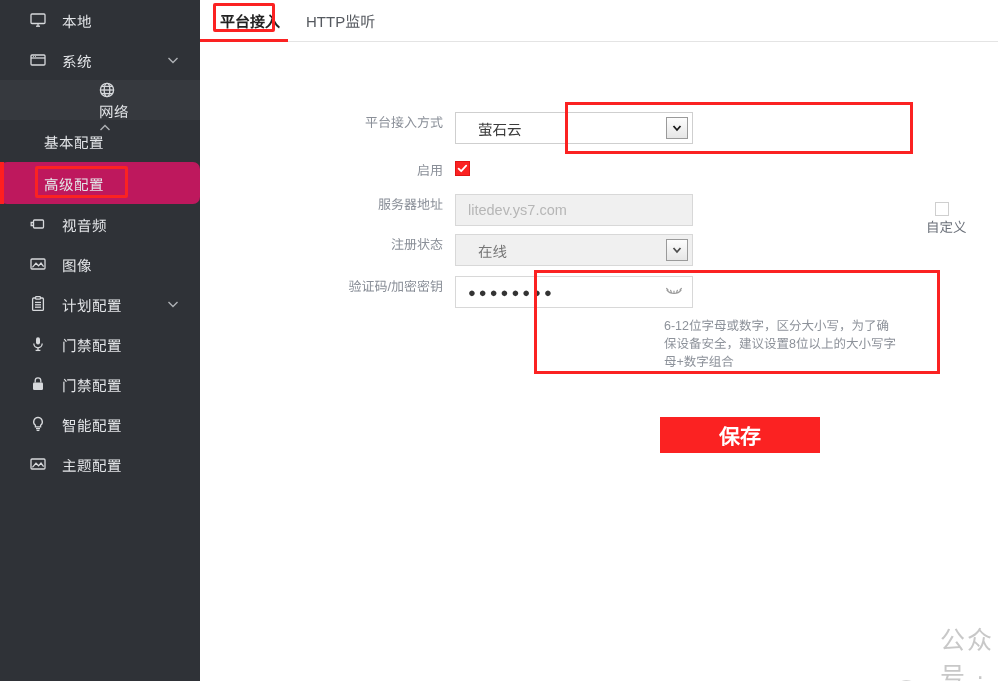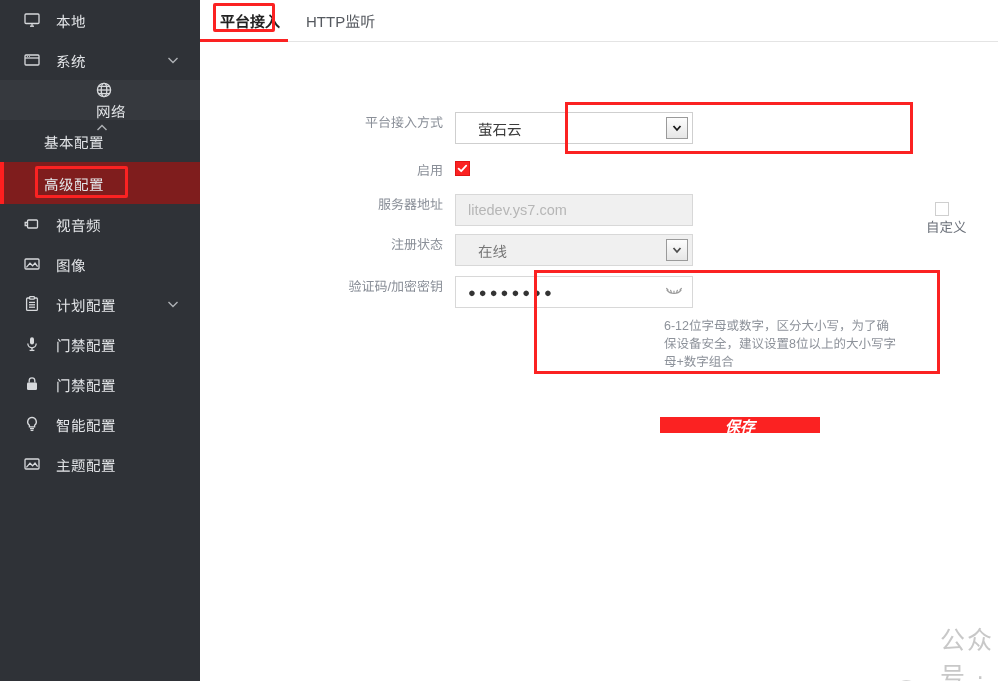--- a/index.html
+++ b/index.html
@@ -18,21 +18,21 @@
     position: absolute; left: 0; top: 0;
     width: 200px; height: 681px;
     background: #2f3237;
     color: #d4d6d9;
   }
   .nav-item {
     position: relative;
     height: 40px;
     display: flex;
     align-items: center;
-    padding-left: 22px;
+    padding-left: 28px;
     font-size: 14.5px;
     color: #e2e4e7;
     cursor: pointer;
     user-select: none;
   }
   .nav-item .ico {
     width: 20px; height: 20px;
     margin-right: 14px;
     display: inline-flex;
     align-items: center; justify-content: center;
@@ -41,21 +41,22 @@
   .nav-item .ico svg { display: block; }
   .nav-item .label { flex: 1 1 auto; letter-spacing: .5px; }
   .nav-item .chev {
     width: 18px; height: 18px; margin-right: 18px;
     display: inline-flex; align-items: center; justify-content: center;
     opacity: .85;
   }
   .nav-item.sub { padding-left: 44px; height: 42px; }
   .nav-item.expanded { background: #36393e; flex-direction: column; }
   .nav-item.active {
-    background: #7f1d1d;
+    background: #be185d;
+    border-radius: 7px;
   }
   .nav-item.active::before {
     content: "";
     position: absolute; left: 0; top: 0; bottom: 0;
     width: 4px; background: #ff1f1f;
   }
   
   .annot-nav {
     position: absolute;
     left: 35px; top: 166px;
@@ -193,30 +194,29 @@
     left: 464px; top: 275px;
     width: 236px;
     font-size: 12.5px;
     line-height: 18px;
     color: #8d929a;
   }
 
   .savebtn {
     position: absolute;
     left: 460px; top: 375px;
-    width: 160px; height: 16px;
+    width: 160px; height: 36px;
     background: #fb2222;
     color: #fff;
-    font-size: 15px;
+    font-size: 21px;
     font-weight: bold;
     border: none;
     cursor: pointer;
     display: flex; align-items: center; justify-content: center;
     font-family: "Liberation Sans", "DejaVu Sans", sans-serif;
-    font-style: italic;
   }
 
   
   .annot-sel {
     position: absolute;
     left: 365px; top: 60px;
     width: 348px; height: 52px;
     border: 3px solid #fb2222;
     pointer-events: none;
   }

